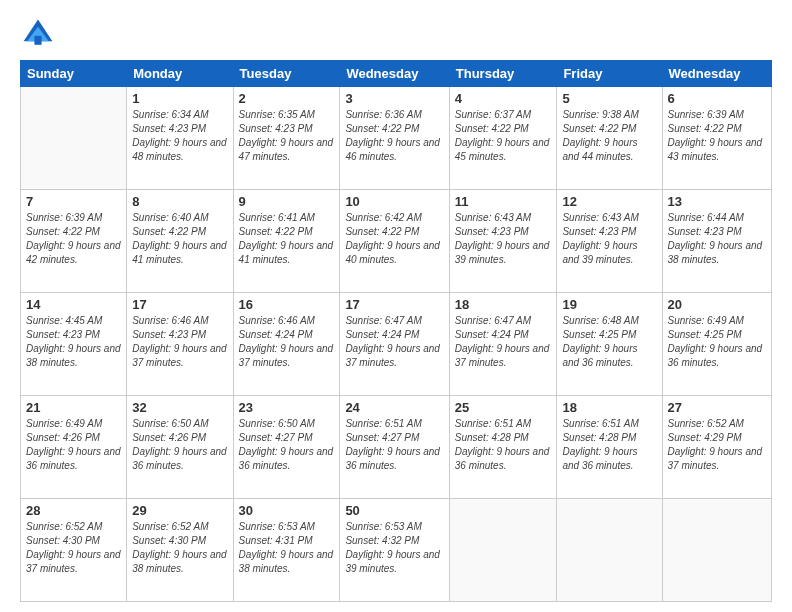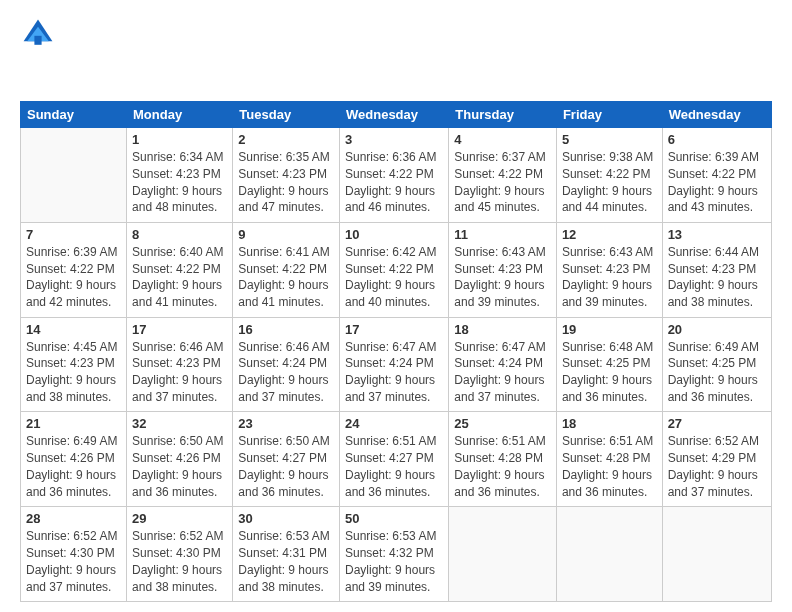--- a/index.html
+++ b/index.html
@@ -9,21 +9,20 @@
       width: 792px;
       height: 612px;
       overflow: hidden;
     }
     .page {
       width: 792px;
       height: 612px;
       padding: 16px 20px 10px 20px;
       display: flex;
       flex-direction: column;
-      gap: 41px;
     }
     .header {
       display: flex;
       justify-content: space-between;
       align-items: flex-start;
       margin-bottom: 8px;
     }
     .logo {
       display: flex;
       align-items: center;
@@ -76,23 +75,24 @@
       color: #333;
       height: 88px;
     }
     .day-num {
       font-size: 13px;
       font-weight: bold;
       color: #333;
       margin-bottom: 2px;
     }
     .day-info {
-      font-size: 12px;
+      font-size: 10px;
       color: #444;
       line-height: 1.4;
+      font-style: italic;
     }
     .empty-cell {
       background: #f9f9f9;
     }
   </style>
 </head>
 <body>
 
 <div class="page">
   <div class="header">

